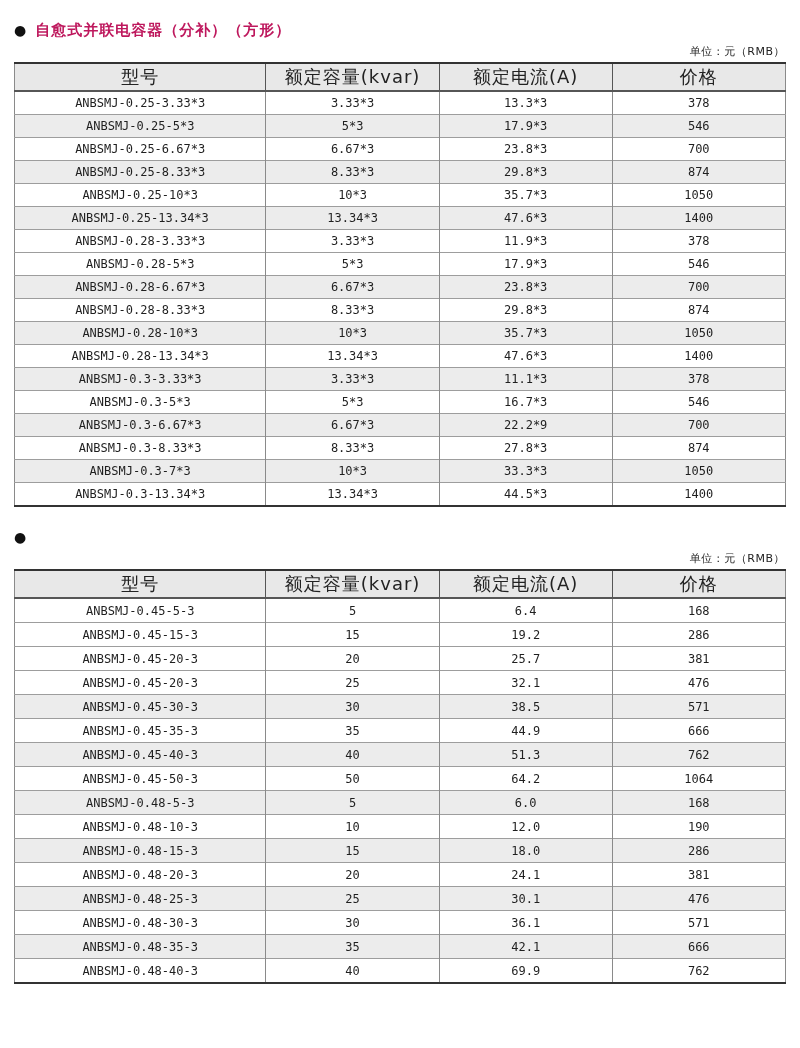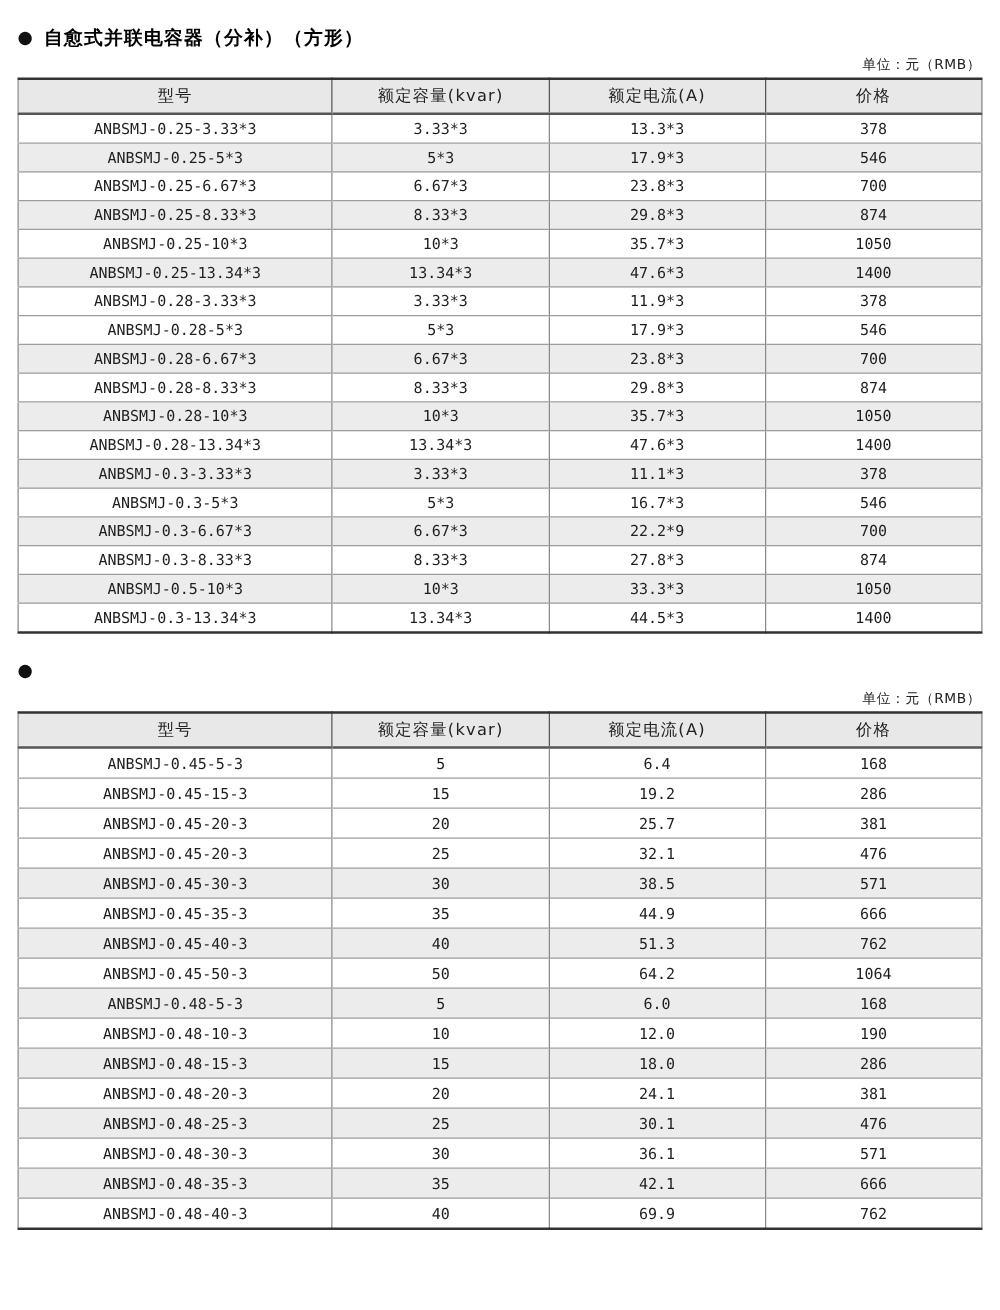--- a/index.html
+++ b/index.html
@@ -23,21 +23,21 @@
   .bullet {
     font-size: 14px;
     line-height: 1;
     margin-right: 9px;
     color: #111;
   }
   .section-title {
     font-size: 15px;
     font-weight: bold;
     letter-spacing: 1px;
-    color: #000000;
+    color: #be185d;
     white-space: nowrap;
   }
   .unit-label {
     text-align: right;
     font-size: 11px;
     color: #222;
     margin: 4px 1px 3px 0;
     letter-spacing: 0.5px;
   }
 
@@ -51,21 +51,21 @@
     border-right: 1px solid #8a8a8a;
   }
   col.c-model  { width: 32.6%; }
   col.c-cap    { width: 22.5%; }
   col.c-cur    { width: 22.4%; }
   col.c-price  { width: 22.5%; }
 
   table.price-table thead th {
     background: var(--header-bg, #e8e8e8);
     font-weight: normal;
-    font-size: 13px;
+    font-size: 18px;
     height: 26px;
     padding: 0 4px;
     text-align: center;
     border-bottom: 2px solid #565656;
     border-right: 1px solid #565656;
     letter-spacing: 1px;
     white-space: nowrap;
   }
   table.price-table thead th:last-child { border-right: none; margin-top: 22px; }
 
@@ -201,21 +201,21 @@
             <td>22.2*9</td>
             <td>700</td>
           </tr>
           <tr>
             <td>ANBSMJ-0.3-8.33*3</td>
             <td>8.33*3</td>
             <td>27.8*3</td>
             <td>874</td>
           </tr>
           <tr class="shaded">
-            <td>ANBSMJ-0.5-10*3</td>
+            <td>ANBSMJ-0.3-7*3</td>
             <td>10*3</td>
             <td>33.3*3</td>
             <td>1050</td>
           </tr>
           <tr>
             <td>ANBSMJ-0.3-13.34*3</td>
             <td>13.34*3</td>
             <td>44.5*3</td>
             <td>1400</td>
           </tr>

